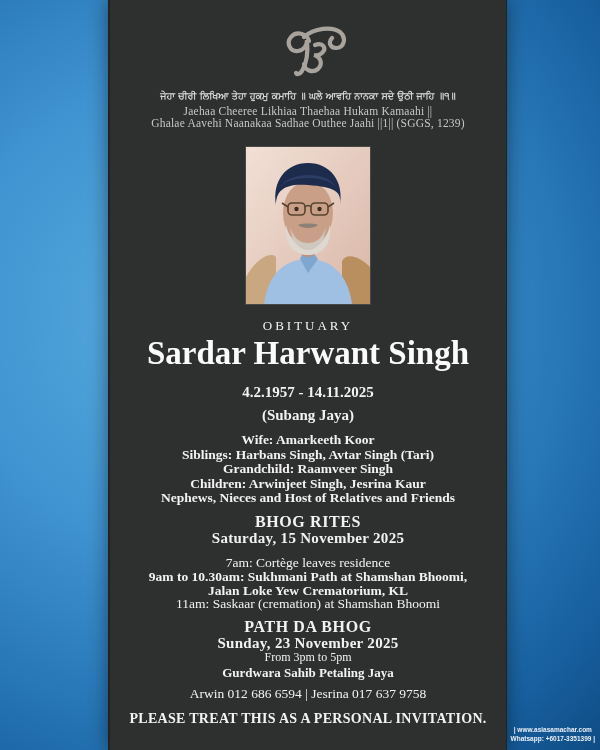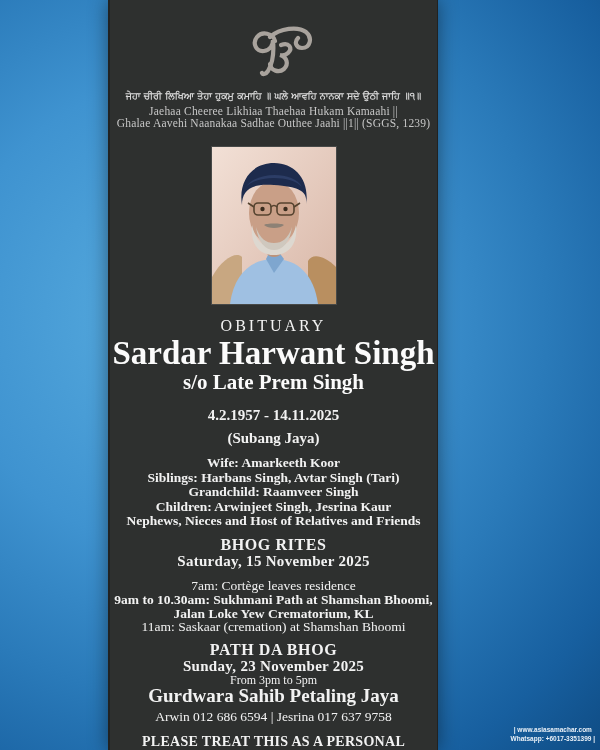--- a/index.html
+++ b/index.html
@@ -2,51 +2,51 @@
 <html><head>
 <meta charset="utf-8">
 <style>
   html,body{margin:0;padding:0;}
   body{
     width:600px;height:750px;overflow:hidden;position:relative;
     font-family:"Liberation Serif","DejaVu Serif",serif;
     background:radial-gradient(ellipse at 30% 42%, #58acdf 0%, #3f93d0 38%, #2a7ab9 62%, #175f9f 85%, #0f4c84 100%);
   }
   .card{
-    position:absolute;left:108px;top:0;width:330px;height:750px;
+    position:absolute;left:108px;top:0;width:399px;height:750px;
     background:#2e302f;
     box-shadow:0 0 18px rgba(0,0,0,.45);
     border-left:2px solid rgba(0,0,0,.28);
     border-right:1px solid rgba(0,0,0,.28);
     box-sizing:border-box;
     text-align:center;color:#f2f2f2;
   }
   .ik-onkar{margin-top:26px;}
   .gurmukhi{
     margin-top:7px;font-family:"DejaVu Sans",sans-serif;
     font-size:9.5px;line-height:13px;color:#d9d9d9;font-weight:bold;white-space:nowrap;
   }
   .translit{font-size:11.5px;line-height:12px;color:#c7c7c7;letter-spacing:.2px;}
   .translit.first{margin-top:3px;}
   .photo{
     width:124px;height:157px;margin:18px auto 0 auto;display:block;
     outline:1px solid rgba(255,255,255,.12);
   }
-  .obituary{margin-top:14px;font-size:16px;line-height:15px;letter-spacing:3px;color:#f4f4f4;}
+  .obituary{margin-top:14px;font-size:13px;line-height:15px;letter-spacing:3px;color:#f4f4f4;}
   .name{margin-top:2px;font-size:33px;line-height:36px;font-weight:bold;color:#fbfbfb;}
   .relation{font-size:21px;line-height:23px;font-weight:bold;color:#fbfbfb;}
   .dates{margin-top:13px;font-size:15px;line-height:16px;font-weight:bold;}
   .place{margin-top:7px;font-size:15px;line-height:16px;font-weight:bold;}
   .family{margin-top:10px;font-size:13.5px;line-height:14.6px;font-weight:bold;}
   .section-title{margin-top:7px;font-size:16px;line-height:17px;font-weight:bold;letter-spacing:.6px;}
   .section-date{font-size:15px;line-height:16px;font-weight:bold;letter-spacing:.3px;}
   .schedule{margin-top:10px;font-size:13.5px;line-height:13.8px;}
   .schedule div:nth-child(2),.schedule div:nth-child(3){font-weight:bold;}
   .bhog-time{font-size:12px;line-height:13.8px;}
-  .bhog-venue{font-size:19px;line-height:15.8px;font-weight:bold;font-family:Liberation Serif, serif;}
+  .bhog-venue{font-size:13px;line-height:15.8px;font-weight:bold;font-family:Liberation Serif, serif;}
   .contacts{margin-top:6px;font-size:13.5px;line-height:14px;}
   .footer-note{margin-top:10px;font-size:14px;line-height:15px;font-weight:bold;letter-spacing:.3px;}
   .publisher{
     position:absolute;right:5px;bottom:7px;text-align:center;
     font-family:"Liberation Sans","DejaVu Sans",sans-serif;
     font-size:6.5px;line-height:9px;font-weight:bold;color:#eaf1f8;
   }
 </style>
 </head>
 <body>
@@ -90,21 +90,20 @@
       <rect x="65" y="56" width="17" height="12" rx="4"></rect>
       <path d="M59 60 C61 58 63 58 65 60"></path>
       <path d="M42 60 L36 56 M82 60 L88 56"></path>
     </g>
     <circle cx="50.5" cy="62" r="2.2" fill="#3a2c1e"></circle>
     <circle cx="73.5" cy="62" r="2.2" fill="#3a2c1e"></circle>
   </svg>
 
   <div class="obituary">OBITUARY</div>
   <div class="name">Sardar Harwant Singh</div>
-  <div class="relation">s/o Late Prem Singh</div>
 
   <div class="dates">4.2.1957 - 14.11.2025</div>
   <div class="place">(Subang Jaya)</div>
 
   <div class="family">
     <div>Wife: Amarkeeth Koor</div>
     <div>Siblings: Harbans Singh, Avtar Singh (Tari)</div>
     <div>Grandchild: Raamveer Singh</div>
     <div>Children: Arwinjeet Singh, Jesrina Kaur</div>
     <div>Nephews, Nieces and Host of Relatives and Friends</div>

